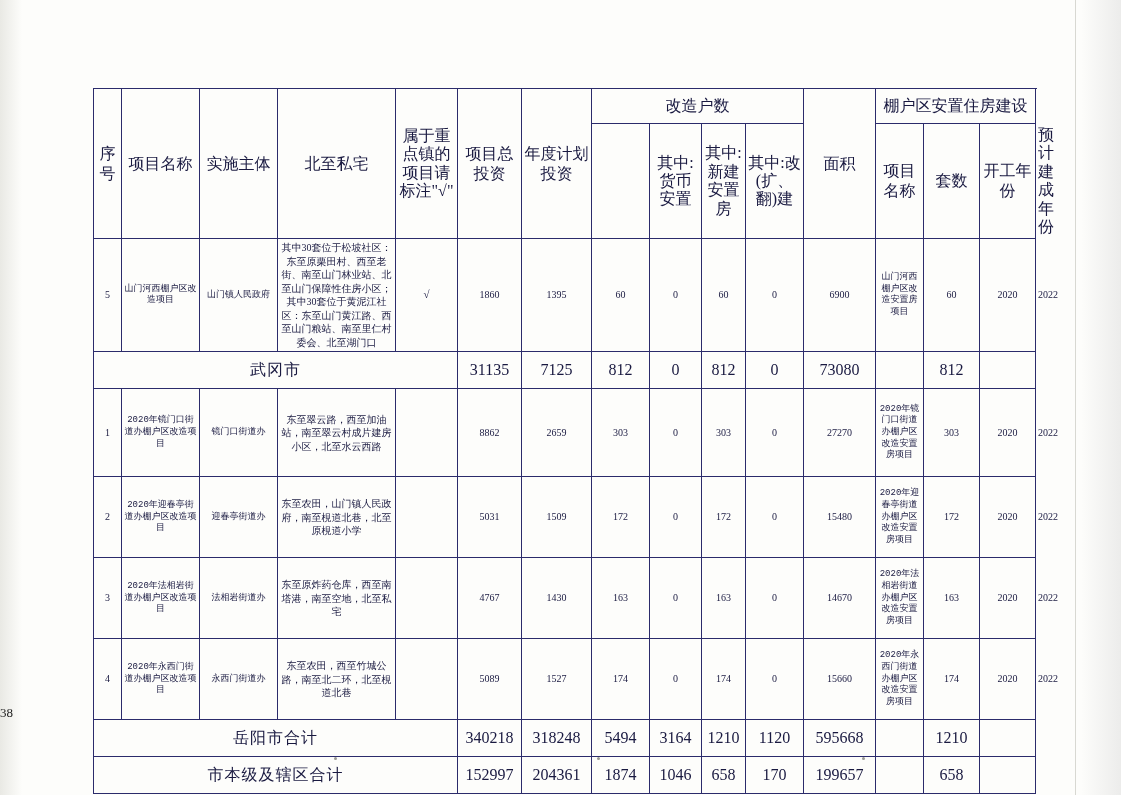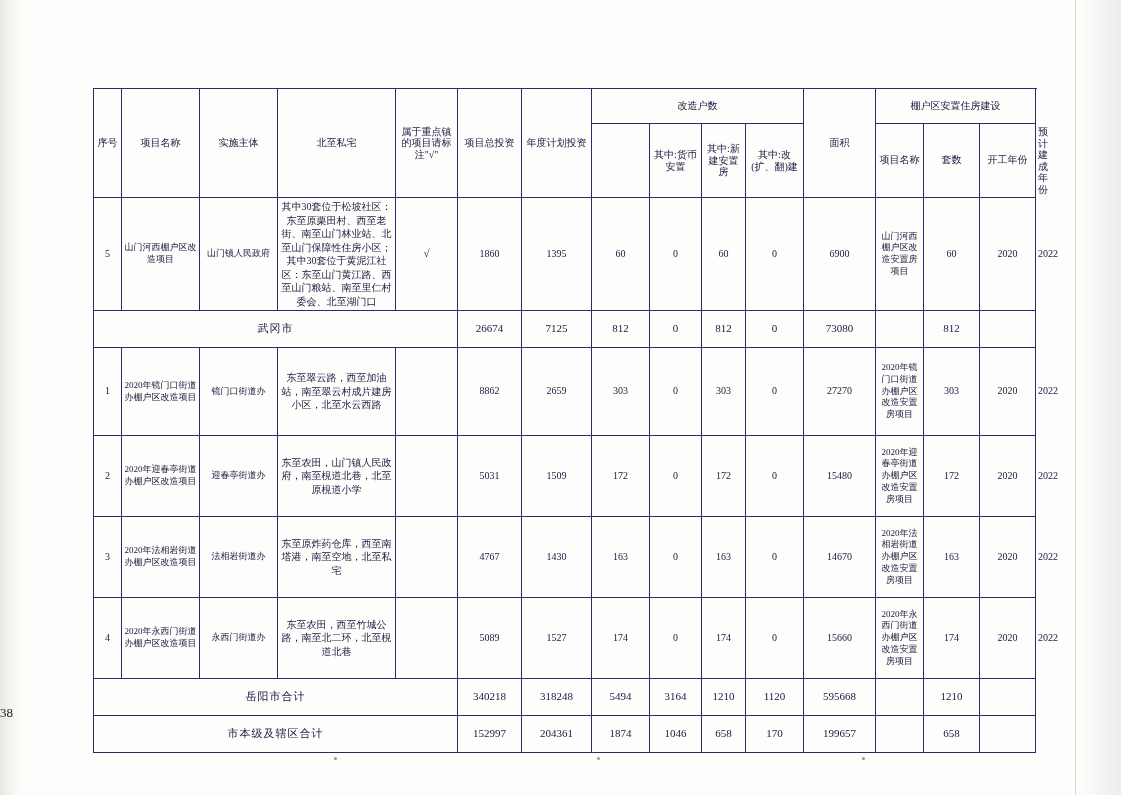--- a/index.html
+++ b/index.html
@@ -55,42 +55,43 @@
   }
   table.doc td, table.doc th {
     border: 1px solid #2b2b6b;
     text-align: center;
     vertical-align: middle;
     padding: 2px 2px;
     font-weight: normal;
     color: #191940;
   }
   .hdr td {
-    font-size: 10px;
+    font-size: 16px;
   }
   .tall-head td {
     height: 30px;
   }
   .rowtall td {
     height: 92px;
   }
   .rowmid td {
     height: 76px;
   }
   .rowsum td {
     height: 32px;
-    font-size: 11px;
+    font-size: 16px;
   }
   .sumlabel {
     font-size: 11.5px;
     letter-spacing: 1px;
   }
   .namecell {
     font-size: 9px;
     line-height: 1.3;
+    font-family: Liberation Mono, monospace;
   }
   .addrcell {
     font-size: 10px;
     line-height: 1.35;
     text-align: center;
     padding: 3px 4px;
   }
   .numcell {
     font-size: 10px;
   }
@@ -192,21 +193,21 @@
           <td class="numcell">0</td>
           <td class="numcell">6900</td>
           <td class="namecell">山门河西棚户区改造安置房项目</td>
           <td class="numcell">60</td>
           <td class="numcell">2020</td>
           <td class="numcell">2022</td>
         </tr>
 
         <tr class="rowsum">
           <td colspan="5" class="sumlabel">武冈市</td>
-          <td>26674</td>
+          <td>31135</td>
           <td>7125</td>
           <td>812</td>
           <td>0</td>
           <td>812</td>
           <td>0</td>
           <td>73080</td>
           <td></td>
           <td>812</td>
           <td></td>
           <td></td>

